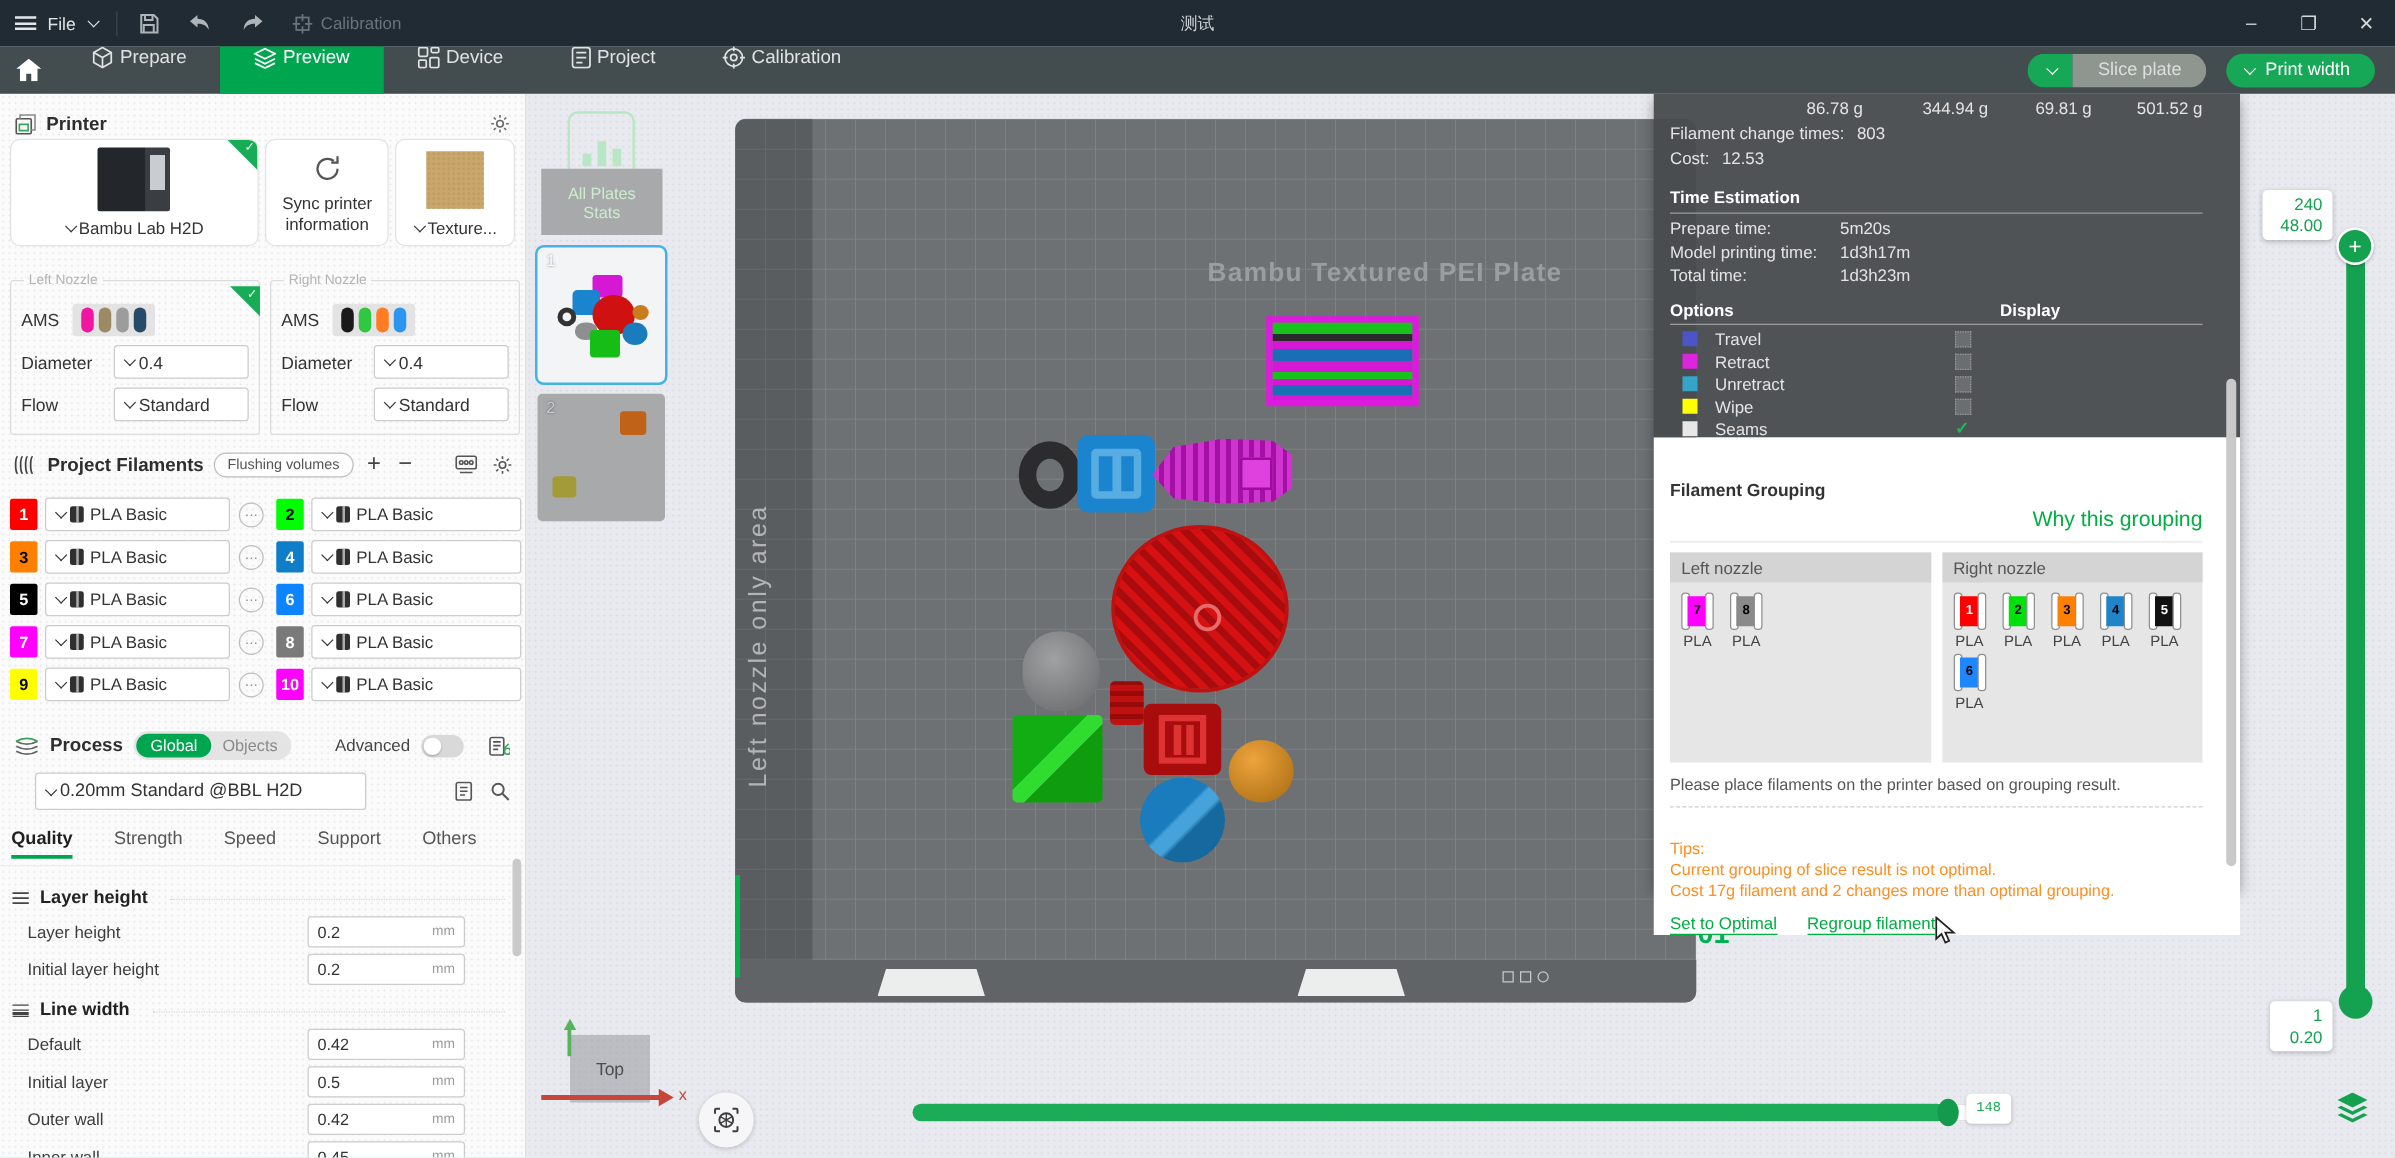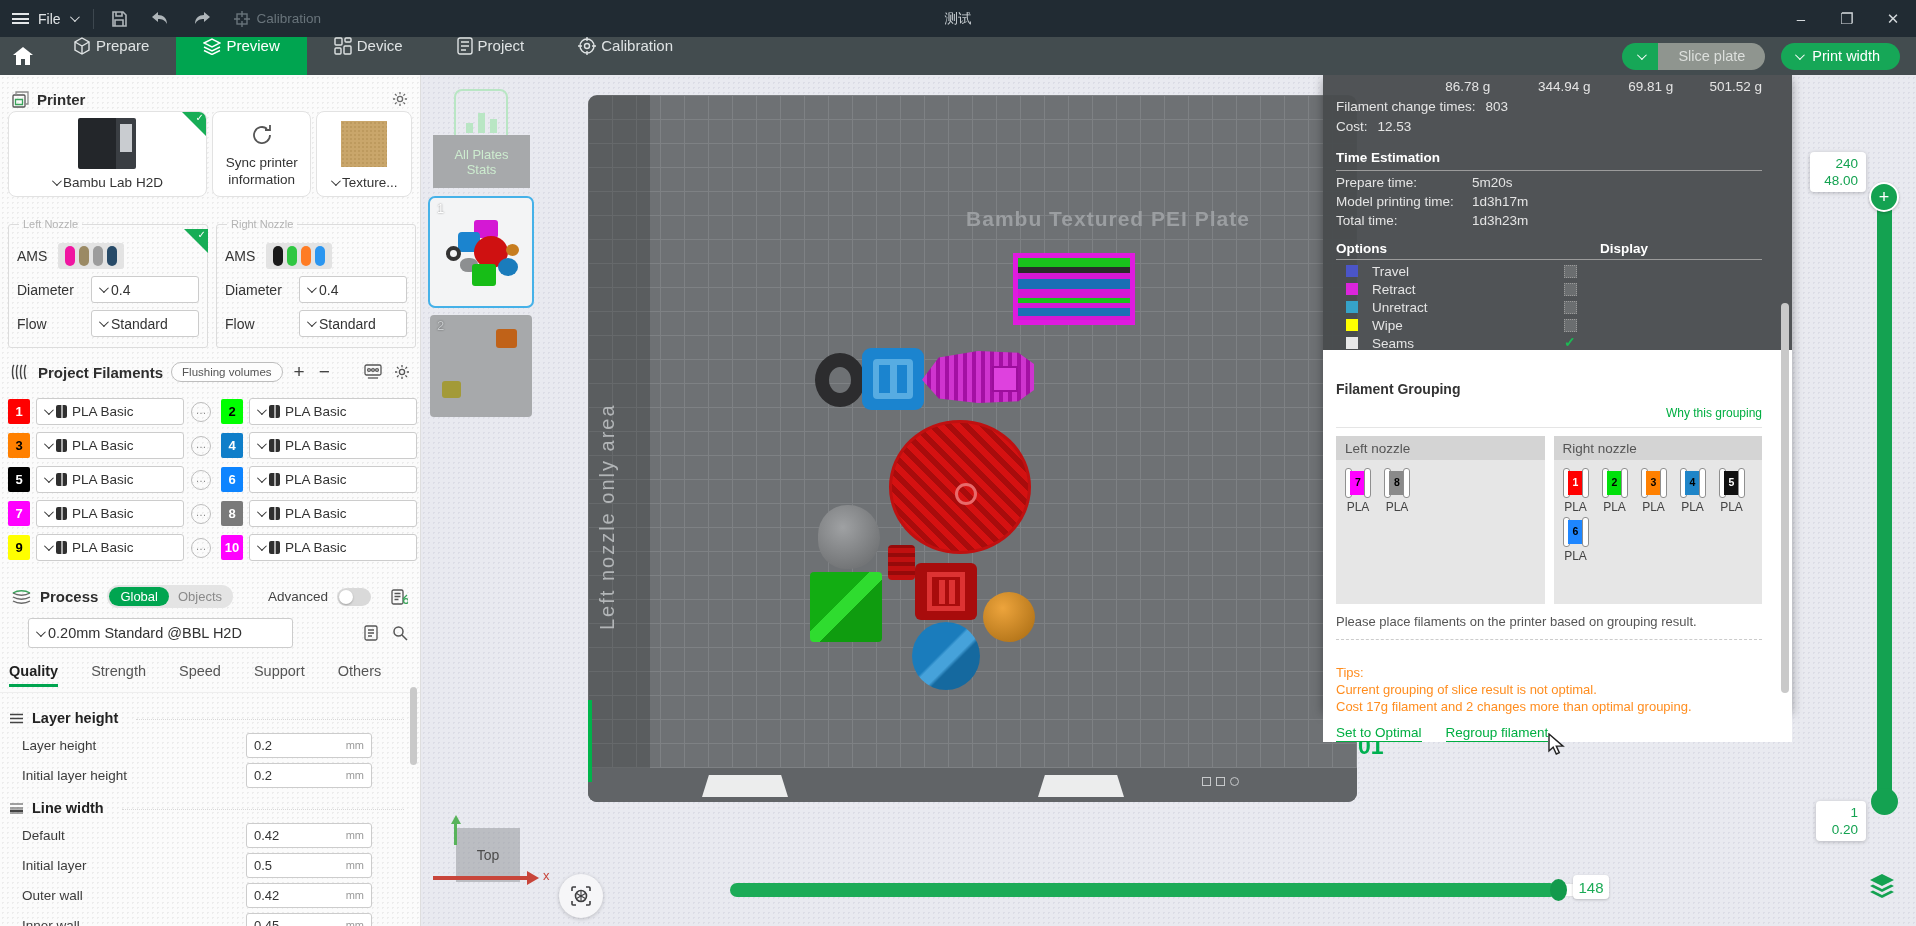--- a/index.html
+++ b/index.html
@@ -164,21 +164,21 @@
   .axis-x::after { content:""; position:absolute; right:-10px; top:-5px; border-left:12px solid #c8453a; border-top:7px solid transparent; border-bottom:7px solid transparent; }
   .axis-x-label { position:absolute; left:122px; top:793px; font-size:13px; color:#c8453a; }
   .axis-z { position:absolute; left:33px; top:748px; width:3px; height:22px; background:#58b35a; }
   .axis-z::before { content:""; position:absolute; left:-3px; top:-8px; border-bottom:9px solid #58b35a; border-left:5px solid transparent; border-right:5px solid transparent; }
   .navball { position:absolute; left:138px; top:799px; width:44px; height:44px; border-radius:50%; background:#f6f6f8; box-shadow:0 1px 4px rgba(0,0,0,.2); display:flex; align-items:center; justify-content:center; color:#3e3e40; }
 
   
   .hslider { position:absolute; left:309px; top:808px; width:876px; height:14px; background:#fff; border-radius:7px; box-shadow:inset 0 0 0 1px #e2e2e6; }
   .hslider .fill { position:absolute; left:0; top:0; height:14px; width:827px; background:#1cab57; border-radius:7px; }
   .hslider .handle { position:absolute; left:820px; top:-4px; width:17px; height:22px; border-radius:50%; background:#139a4c; }
-  .h-tip { position:absolute; left:1152px; top:800px; width:36px; height:24px; background:#fff; border-radius:4px; box-shadow:0 1px 3px rgba(0,0,0,.2); display:flex; align-items:center; justify-content:center; font-size:15px; color:#1cab57; }
+  .h-tip { position:absolute; left:1152px; top:800px; width:36px; height:24px; background:#fff; border-radius:4px; box-shadow:0 1px 3px rgba(0,0,0,.2); display:flex; align-items:center; justify-content:center; font-size:11px; color:#1cab57;font-family:Liberation Mono, monospace; }
 
   
   .right-panel { position:absolute; left:1323px; top:75px; width:469px; height:635px; display:flex; flex-direction:column; box-shadow:0 4px 10px rgba(0,0,0,.35); z-index:30; }
   .rp-dark { position:relative; height:300px; background:rgba(72,75,77,.95); color:#e4e4e4; padding:4px 30px 0 13px; font-size:13.5px; }
   .weights { display:flex; padding-left:58px; }
   .weights span { text-align:right; }
   .w0{width:100px;} .w1{width:104px;} .w2{width:86px;} .w3{width:92px;}
   .kv { margin-top:5px; display:flex; gap:10px; }
   .rp-sec-title { margin-top:16px; font-weight:bold; color:#fff; }
   .rp-hr { border-top:1px solid #9b9b9b; margin-top:5px; }
@@ -189,21 +189,21 @@
   .opt-row { position:relative; display:flex; align-items:center; margin-top:4px; height:14px; }
   .opt-sq { width:12px; height:12px; margin:0 14px 0 10px; flex:none; }
   .opt-check { position:absolute; left:228px; width:13px; height:13px; background:#6b6e70; border:1px dotted #9a9a9a; }
   .opt-check.checked { background:transparent; border:none; }
   .opt-check.checked::after { content:"\2713"; color:#1db954; font-size:14px; font-weight:bold; position:absolute; top:-3px; left:0; }
   .rp-scroll { position:absolute; right:3px; top:228px; width:8px; height:390px; background:#c9c9c9; border-radius:4px; z-index:5; }
 
   .rp-white { position:relative; flex:1; background:#fff; padding:8px 30px 0 13px; }
   .fg-head { display:flex; align-items:center; }
   .fg-title { font-size:14px; font-weight:bold; color:#333; }
-  .fg-link { margin-left:auto; font-size:12px; color:#00ae42;margin-top:48px; }
+  .fg-link { margin-left:auto; font-size:17px; color:#00ae42;margin-top:48px; }
   .fg-hr { border-top:1px solid #e5e5e5; margin-top:7px; }
   .noz-boxes { display:flex; gap:9px; margin-top:8px; }
   .noz-box { width:212px; height:168px; background:#e6e6e6; }
   .noz-box .nb-head { height:24px; background:#d4d4d4; font-size:13.5px; color:#555; display:flex; align-items:center; padding-left:9px; }
   .nb-body { display:flex; flex-wrap:wrap; gap:3px 13px; padding:8px 9px; }
   .spool-wrap { display:flex; flex-direction:column; align-items:center; width:26px; }
   .spool { position:relative; width:26px; height:30px; }
   .spool .fl { position:absolute; top:0; width:7px; height:30px; background:#fff; border:1px solid #8f8f8f; border-radius:3px; }
   .spool .fl.l { left:0; } .spool .fl.r { right:0; }
   .spool .core { position:absolute; left:5px; top:3px; width:16px; height:24px; }

